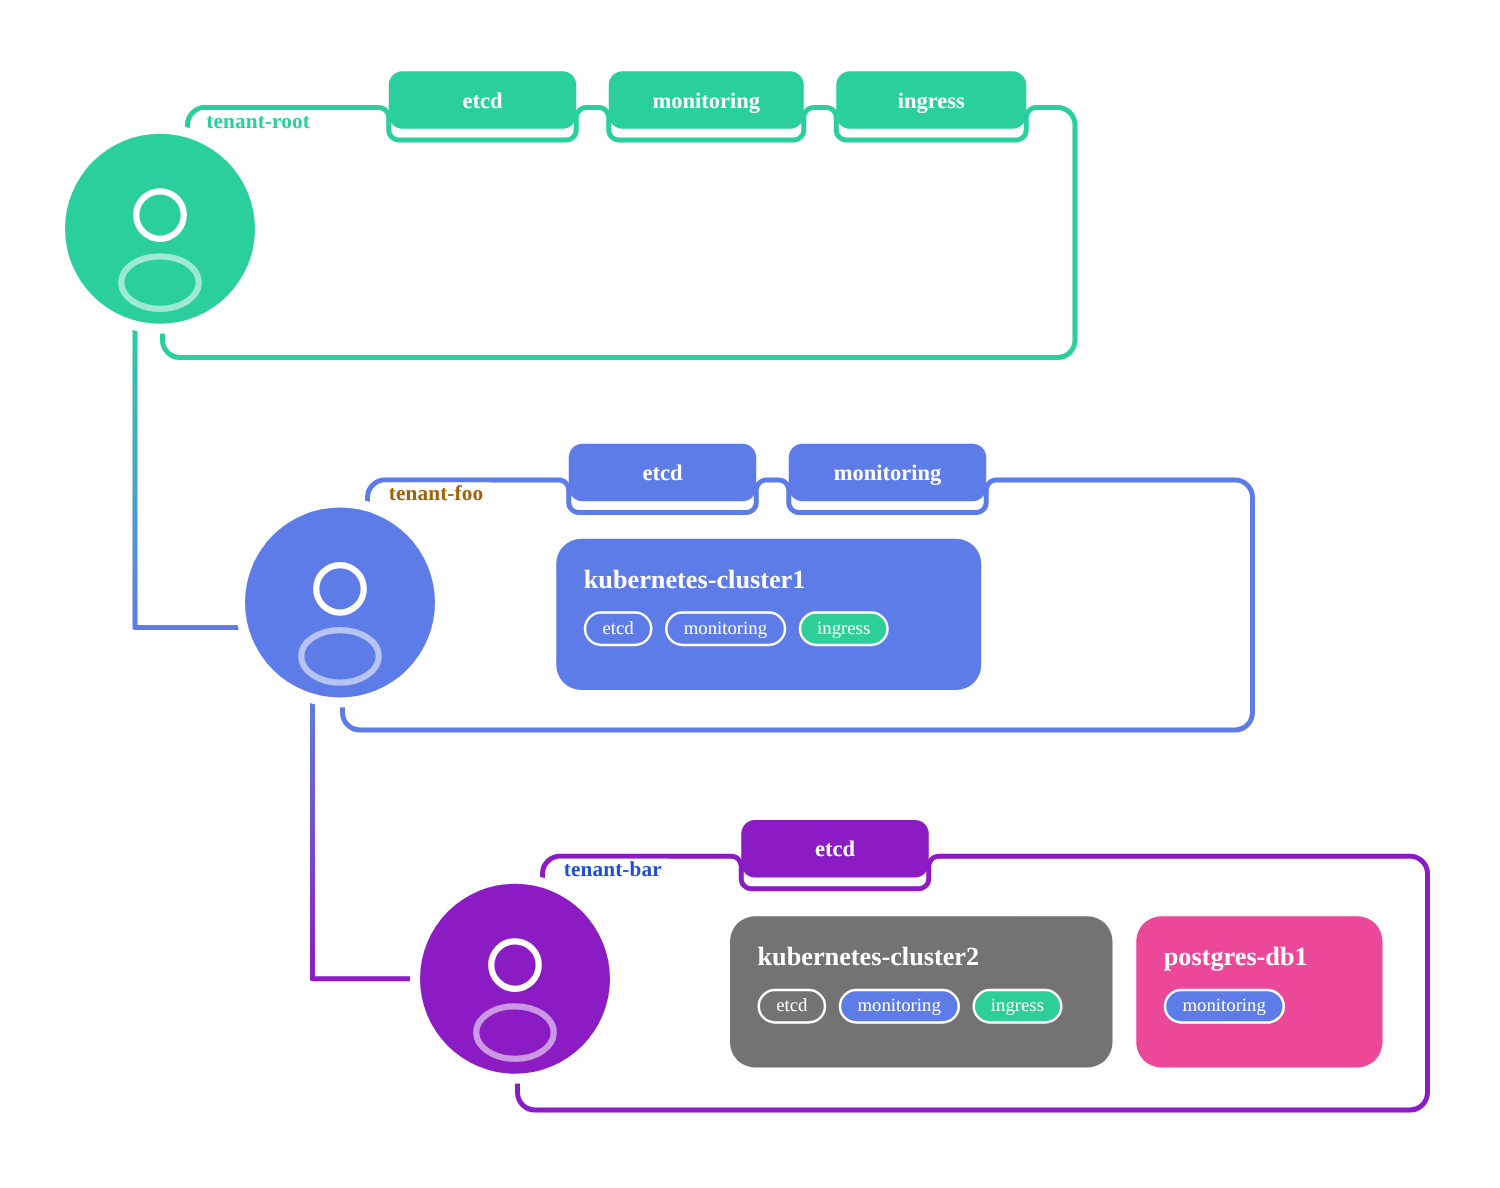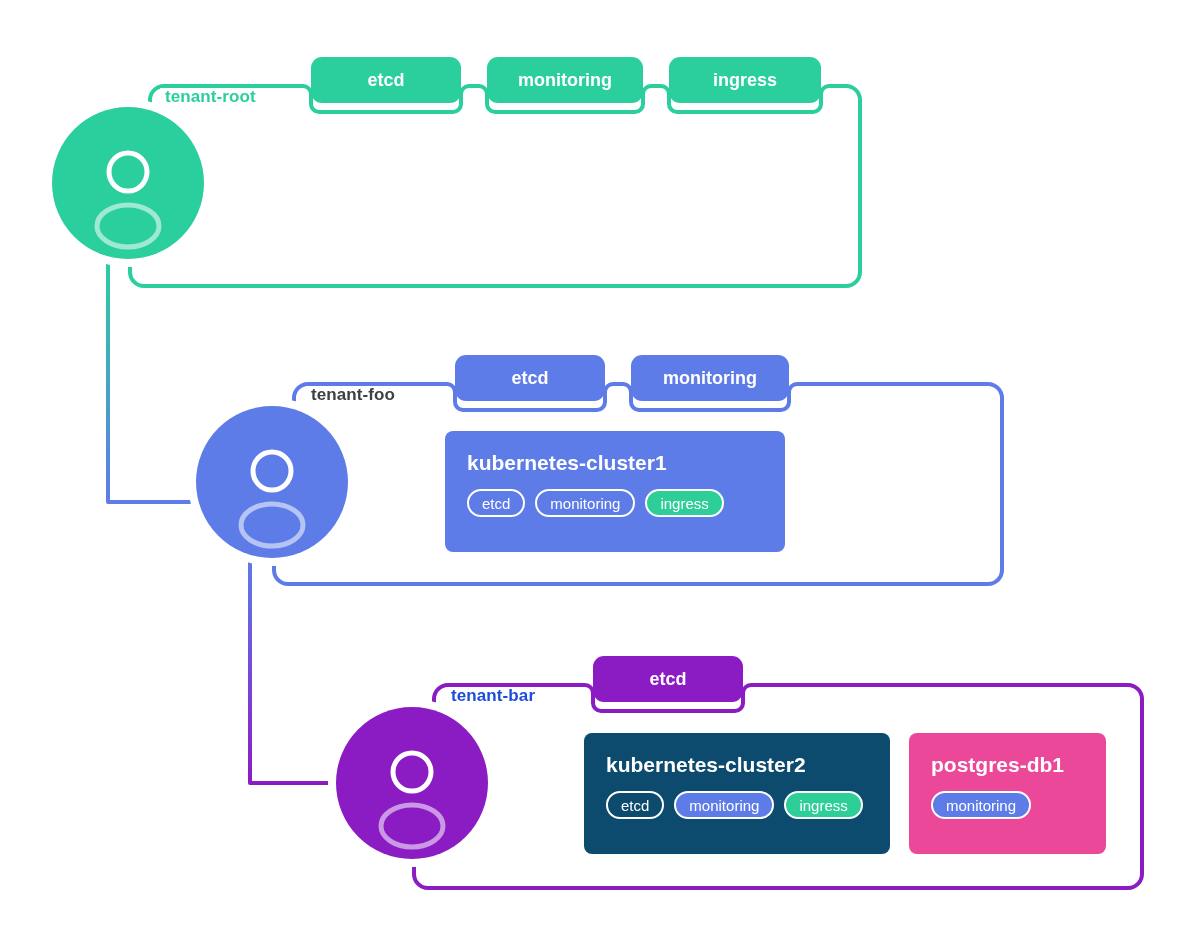--- a/index.html
+++ b/index.html
@@ -2,21 +2,21 @@
 <html><head>
 <meta charset="utf-8">
 <title>Tenant Hierarchy Diagram</title>
 <style>
   html,body{margin:0;padding:0;background:#ffffff;}
   body{
     width:1200px;height:950px;position:relative;overflow:hidden;
     font-family:"Liberation Sans","DejaVu Sans",sans-serif;
     -webkit-font-smoothing:antialiased;
   }
-  #stage{position:absolute;left:0;top:0;width:1200px;height:929px;}
+  #stage{position:absolute;left:0;top:0;width:1200px;height:929px;font-family:Liberation Serif, serif;}
 
   
   #wires{position:absolute;left:0;top:0;width:1200px;height:950px;pointer-events:none;}
 
   
   .tenant{position:absolute;}
 
   
   .avatar{
     position:absolute;border-radius:50%;
@@ -35,21 +35,21 @@
   
   .tag-chip{
     position:absolute;display:flex;align-items:center;justify-content:center;
     height:46px;border-radius:11px;color:#ffffff;
     font-size:18px;font-weight:600;white-space:nowrap;
     box-sizing:border-box;padding:0 16px;
   }
 
   
   .res-card{
-    position:absolute;border-radius:8px;box-sizing:border-box;
+    position:absolute;border-radius:20px;box-sizing:border-box;
     padding:20px 22px 4px 22px;
   }
   .res-title{
     color:#ffffff;font-size:21px;font-weight:700;
     white-space:nowrap;margin:0 0 14px 0;line-height:24px;
   }
   .pill-row{display:flex;align-items:center;gap:10px;}
   .pill{
     display:flex;align-items:center;justify-content:center;
     height:28px;padding:0 13px;border-radius:14px;
@@ -153,21 +153,21 @@
 
   <div class="tenant">
 
     <div class="avatar" style="left:196px;top:406px;width:152px;height:152px;background:#5E7CE8;">
       <svg width="152" height="152" viewBox="0 0 152 152">
         <circle cx="76" cy="65" r="19" fill="none" stroke="#ffffff" stroke-width="5"></circle>
         <ellipse cx="76" cy="119" rx="31" ry="21" fill="none" stroke="#ffffff" stroke-width="5" opacity="0.55"></ellipse>
       </svg>
     </div>
 
-    <div class="tenant-label" style="left:306px;top:386px;color:#404040;">tenant-foo</div>
+    <div class="tenant-label" style="left:306px;top:386px;color:#a16207;">tenant-foo</div>
 
     <div class="tag-chip" style="left:455px;top:355px;width:150px;background:#5E7CE8;">etcd</div>
 
     <div class="tag-chip" style="left:631px;top:355px;width:158px;background:#5E7CE8;">monitoring</div>
 
     <div class="res-card" style="left:445px;top:431px;width:340px;height:121px;background:#5E7CE8;">
       <div class="res-title">kubernetes-cluster1</div>
       <div class="pill-row">
         <span class="pill">etcd</span>
         <span class="pill">monitoring</span>
@@ -182,21 +182,21 @@
       <svg width="152" height="152" viewBox="0 0 152 152">
         <circle cx="76" cy="65" r="19" fill="none" stroke="#ffffff" stroke-width="5"></circle>
         <ellipse cx="76" cy="119" rx="31" ry="21" fill="none" stroke="#ffffff" stroke-width="5" opacity="0.55"></ellipse>
       </svg>
     </div>
 
     <div class="tenant-label" style="left:446px;top:687px;color:#1d4ed8;">tenant-bar</div>
 
     <div class="tag-chip" style="left:593px;top:656px;width:150px;background:#8B1CC4;">etcd</div>
 
-    <div class="res-card" style="left:584px;top:733px;width:306px;height:121px;background:#0c4a6e;">
+    <div class="res-card" style="left:584px;top:733px;width:306px;height:121px;background:#737373;">
       <div class="res-title">kubernetes-cluster2</div>
       <div class="pill-row">
         <span class="pill">etcd</span>
         <span class="pill filled-blue">monitoring</span>
         <span class="pill filled-green">ingress</span>
       </div>
     </div>
 
     <div class="res-card" style="left:909px;top:733px;width:197px;height:121px;background:#ec4899;">
       <div class="res-title">postgres-db1</div>

